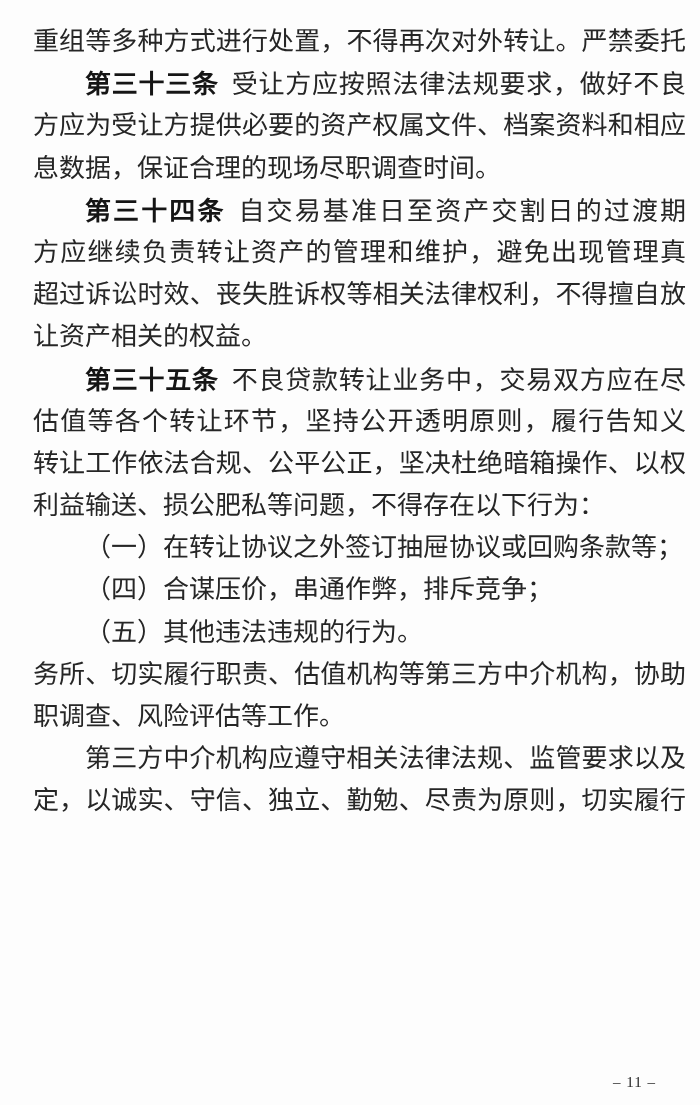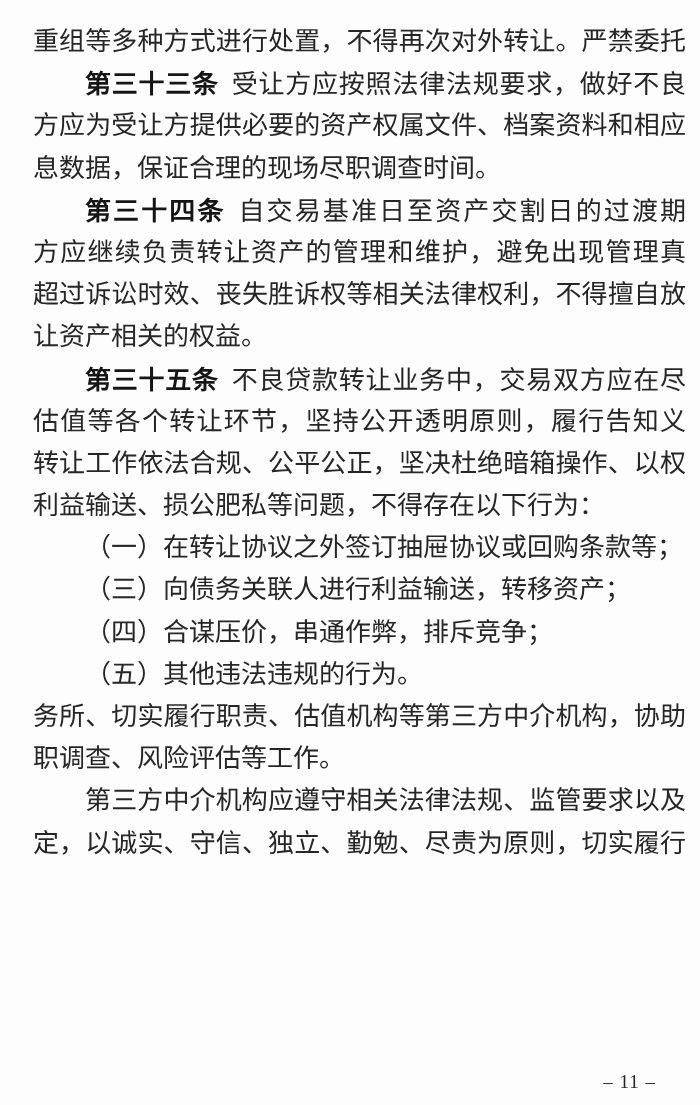--- a/index.html
+++ b/index.html
@@ -50,21 +50,21 @@
   }
   .t {
     
   }
   .page-number {
     position: absolute;
     right: 44px;
     top: 1066px;
     height: 32px;
     line-height: 32px;
-    font-size: 19px;
+    font-size: 15px;
     letter-spacing: 1px;
     color: var(--page-fg, #262626);
     font-family: "Liberation Serif", "DejaVu Serif", serif;
   }
 </style>
 </head>
 <body>
 
 <div class="page">
   <div class="body-text">
@@ -79,21 +79,20 @@
     <div class="line full"><span class="t">方应继续负责转让资产的管理和维护，避免出现管理真空，避免</span></div>
     <div class="line full"><span class="t">超过诉讼时效、丧失胜诉权等相关法律权利，不得擅自放弃与转</span></div>
     <div class="line end"><span class="t">让资产相关的权益。</span></div>
 
     <div class="line full indent"><span class="art">第三十五条</span><span class="t">不良贷款转让业务中，交易双方应在尽职调查、</span></div>
     <div class="line full"><span class="t">估值等各个转让环节，坚持公开透明原则，履行告知义务，确保</span></div>
     <div class="line full"><span class="t">转让工作依法合规、公平公正，坚决杜绝暗箱操作、以权谋私、</span></div>
     <div class="line end"><span class="t">利益输送、损公肥私等问题，不得存在以下行为：</span></div>
 
     <div class="line end indent"><span class="t">（一）在转让协议之外签订抽屉协议或回购条款等；</span></div>
-    <div class="line end indent"><span class="t">（三）向债务关联人进行利益输送，转移资产；</span></div>
     <div class="line end indent"><span class="t">（四）合谋压价，串通作弊，排斥竞争；</span></div>
     <div class="line end indent"><span class="t">（五）其他违法违规的行为。</span></div>
 
     <div class="line full"><span class="t">务所、切实履行职责、估值机构等第三方中介机构，协助开展尽</span></div>
     <div class="line end"><span class="t">职调查、风险评估等工作。</span></div>
 
     <div class="line full indent"><span class="t">第三方中介机构应遵守相关法律法规、监管要求以及合同约</span></div>
     <div class="line full"><span class="t">定，以诚实、守信、独立、勤勉、尽责为原则，切实履行职责，</span></div>
 
   </div>

